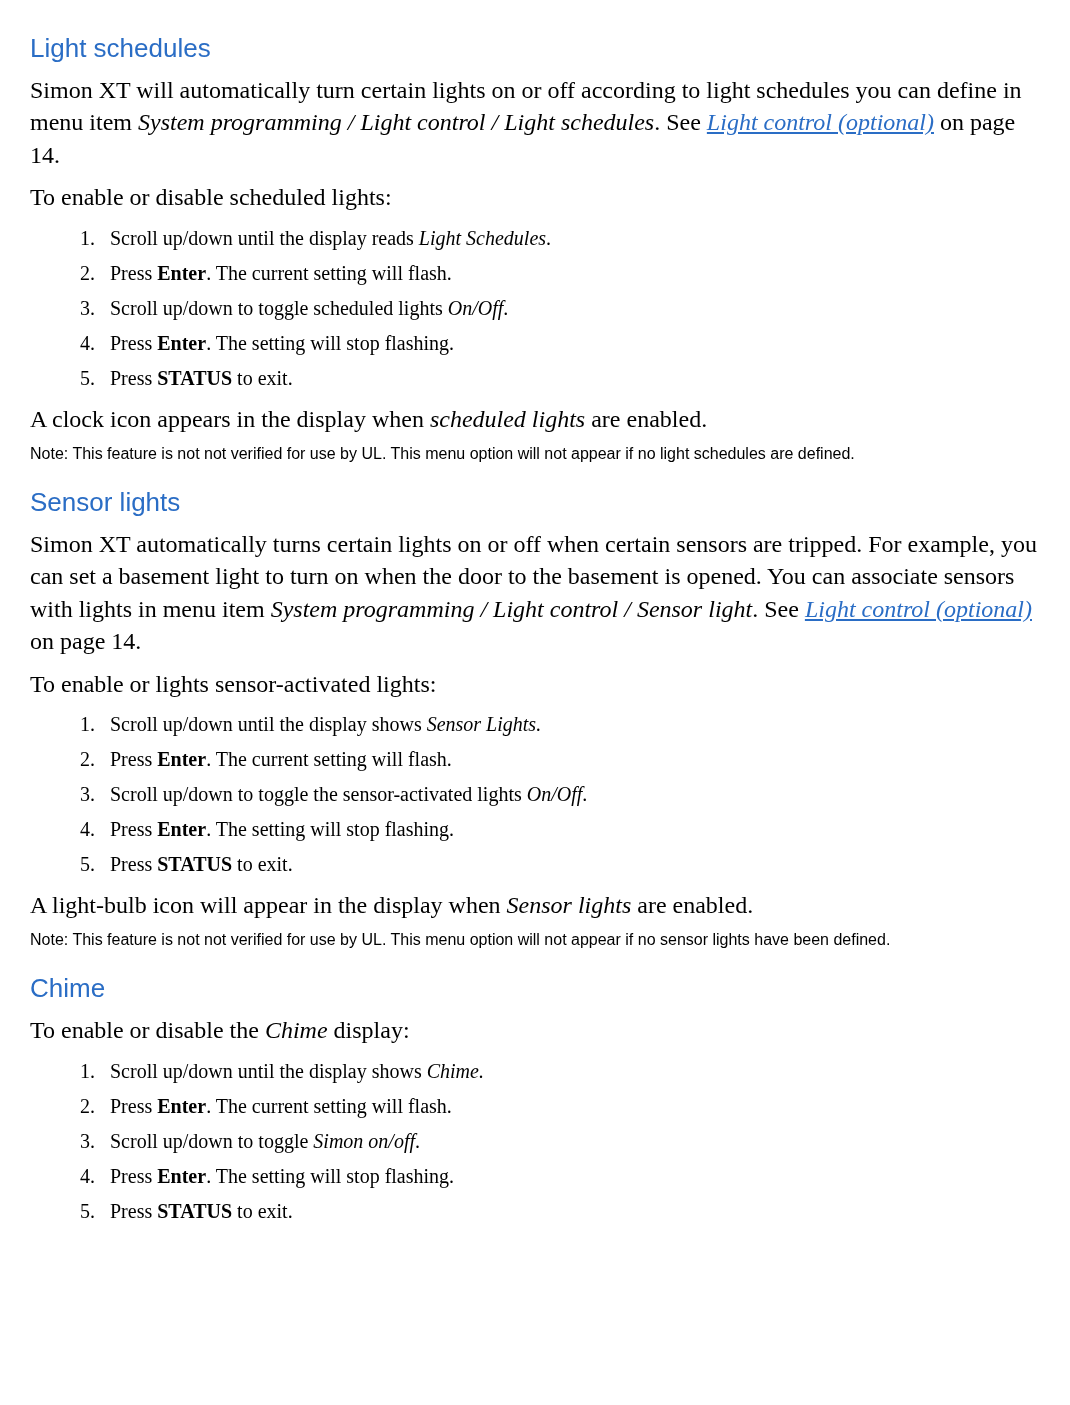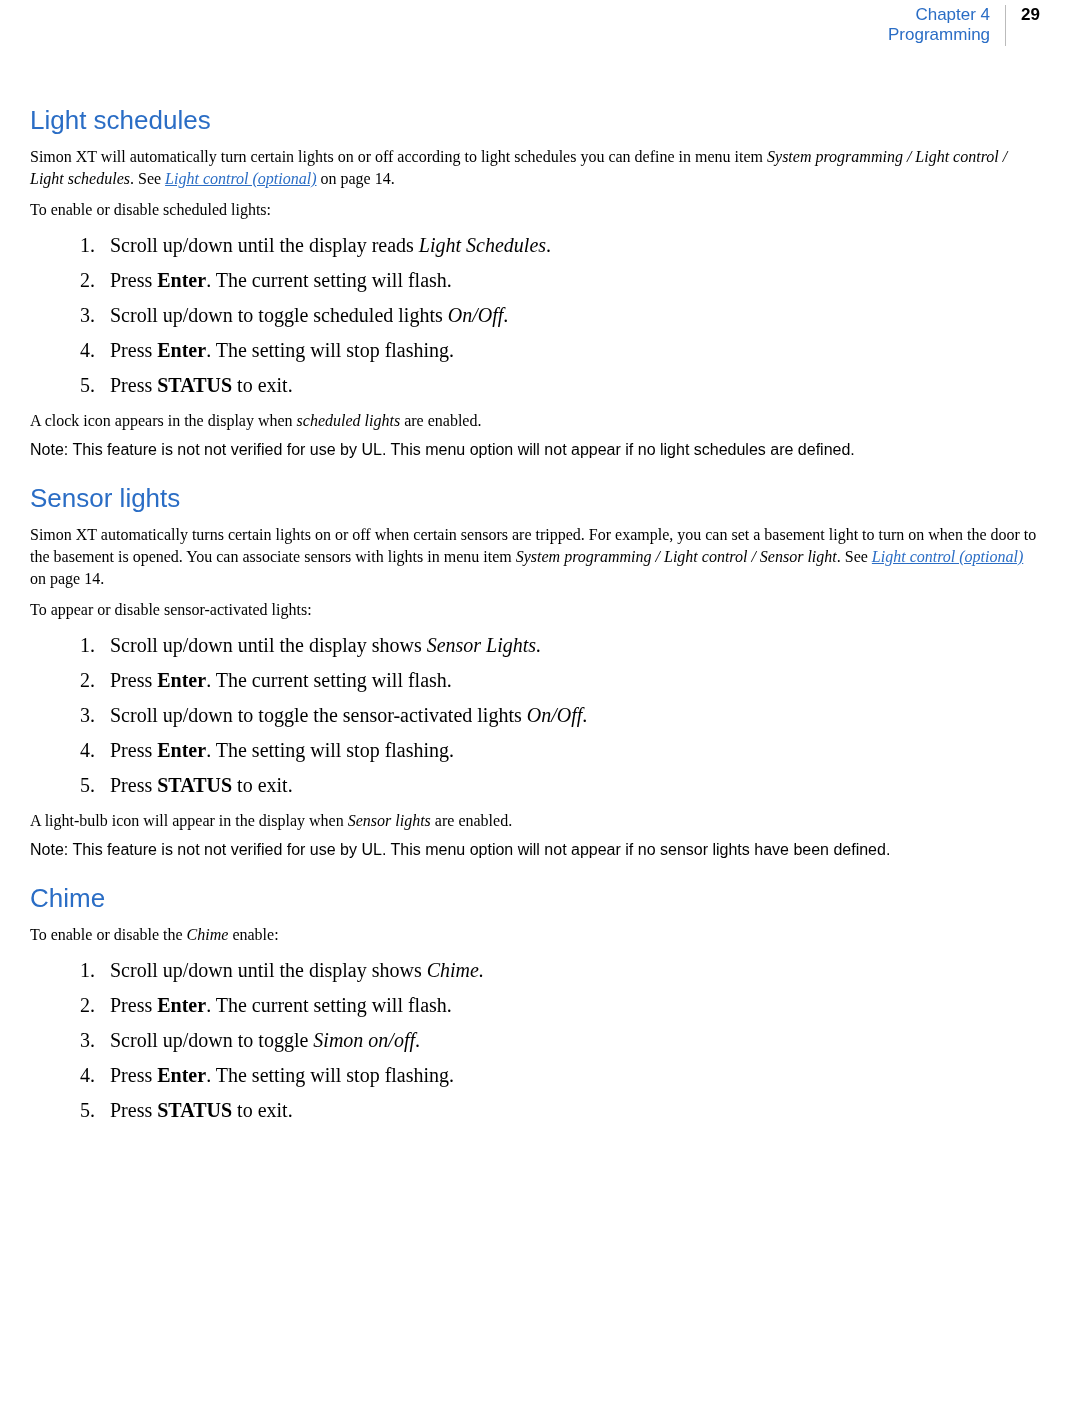--- a/index.html
+++ b/index.html
@@ -32,31 +32,31 @@
     border-right: 1.5px solid #bbb;
   }
   .page-number {
     font-family: Arial, Helvetica, sans-serif;
     font-size: 17px;
     font-weight: bold;
     color: #000;
     padding-left: 15px;
   }
   .content {
-    margin-top: 40px;
+    margin-top: 28px;
   }
   h2.section-heading {
     font-family: Arial, Helvetica, sans-serif;
     color: #2a6dc5;
     font-weight: normal;
     font-size: 26px;
     margin: 24px 0 10px 0;
   }
   p.body {
-    font-size: 16px;
+    font-size: 24px;
     line-height: 1.35;
     margin: 10px 0;
   }
   .ital { font-style: italic; }
   .bold { font-weight: bold; }
   a.xref {
     color: #2a6dc5;
     font-style: italic;
     text-decoration: underline;
   }
@@ -75,27 +75,20 @@
     font-size: 16px;
     margin: 10px 0 18px 0;
   }
   p.note .note-label { font-weight: normal; }
 </style>
 </head>
 <body>
 
 <div class="page">
 
-  <div class="header">
-    <div class="chapter-block">
-      <div>Chapter 4</div>
-      <div>Programming</div>
-    </div>
-    <div class="page-number">29</div>
-  </div>
 
   <div class="content">
 
     <h2 class="section-heading">Light schedules</h2>
 
     <p class="body">
       <span>Simon XT will automatically turn certain lights on or off according to light schedules you can define in menu item </span><span class="ital">System programming / Light control / Light schedules</span><span>. See </span><a class="xref" href="#">Light control (optional)</a><span> on page 14.</span>
     </p>
 
     <p class="body">To enable or disable scheduled lights:</p>
@@ -115,42 +108,42 @@
     <p class="note">
       <span class="note-label">Note:</span><span>  This feature is not not verified for use by UL. This menu option will not appear if no light schedules are defined.</span>
     </p>
 
     <h2 class="section-heading">Sensor lights</h2>
 
     <p class="body">
       <span>Simon XT automatically turns certain lights on or off when certain sensors are tripped. For example, you can set a basement light to turn on when the door to the basement is opened. You can associate sensors with lights in menu item </span><span class="ital">System programming / Light control / Sensor light</span><span>.  See </span><a class="xref" href="#">Light control (optional)</a><span> on page 14.</span>
     </p>
 
-    <p class="body">To appear or disable sensor-activated lights:</p>
+    <p class="body">To enable or lights sensor-activated lights:</p>
 
     <ol class="steps">
       <li><span>Scroll up/down until the display shows </span><span class="ital">Sensor Lights.</span><span></span></li>
       <li><span>Press </span><span class="bold">Enter</span><span>. The current setting will flash.</span></li>
       <li><span>Scroll up/down to toggle the sensor-activated lights </span><span class="ital">On/Off</span><span>.</span></li>
       <li><span>Press </span><span class="bold">Enter</span><span>. The setting will stop flashing.</span></li>
       <li><span>Press </span><span class="bold">STATUS</span><span> to exit.</span></li>
     </ol>
 
     <p class="body">
       <span>A light-bulb icon will appear in the display when </span><span class="ital">Sensor lights</span><span> are enabled.</span>
     </p>
 
     <p class="note">
       <span class="note-label">Note:</span><span>  This feature is not not verified for use by UL. This menu option will not appear if no sensor lights have been defined.</span>
     </p>
 
     <h2 class="section-heading">Chime</h2>
 
     <p class="body">
-      <span>To enable or disable the </span><span class="ital">Chime</span><span> enable:</span>
+      <span>To enable or disable the </span><span class="ital">Chime</span><span> display:</span>
     </p>
 
     <ol class="steps">
       <li><span>Scroll up/down until the display shows </span><span class="ital">Chime.</span><span></span></li>
       <li><span>Press </span><span class="bold">Enter</span><span>. The current setting will flash.</span></li>
       <li><span>Scroll up/down to toggle </span><span class="ital">Simon on/off</span><span>.</span></li>
       <li><span>Press </span><span class="bold">Enter</span><span>. The setting will stop flashing.</span></li>
       <li><span>Press </span><span class="bold">STATUS</span><span> to exit.</span></li>
     </ol>
 

